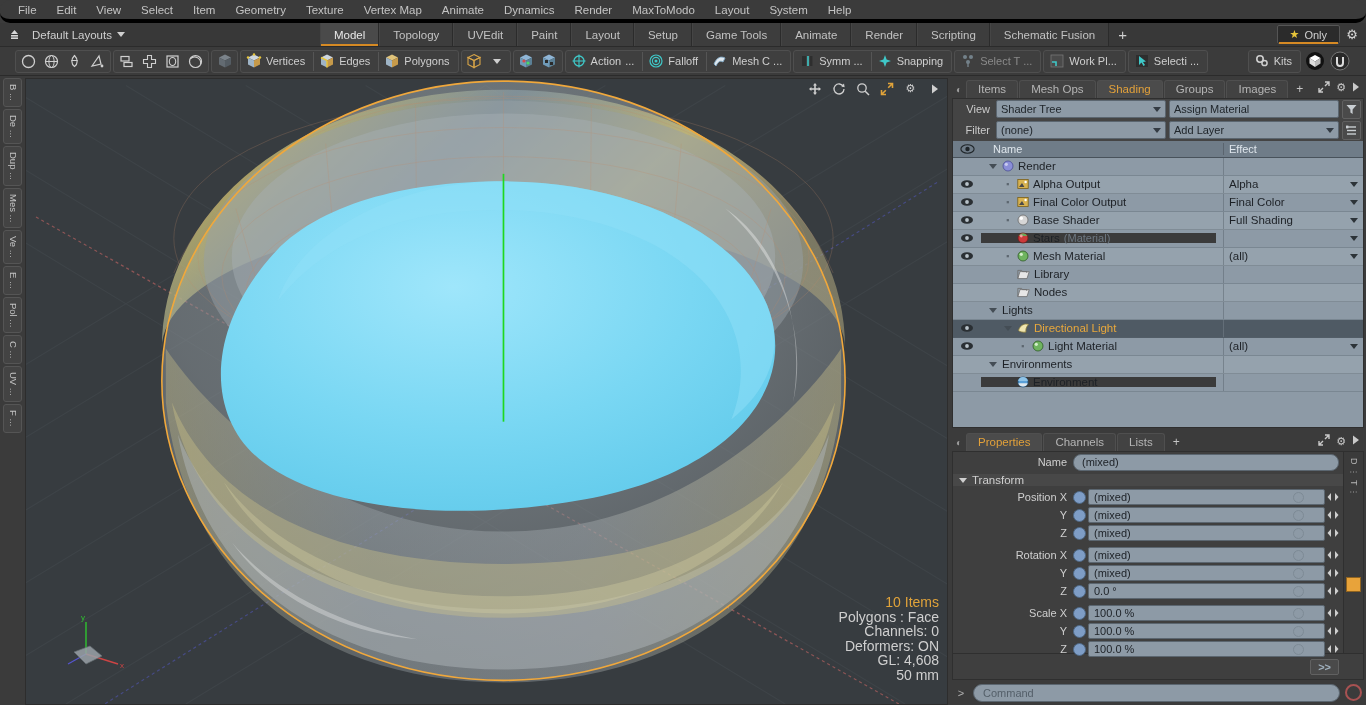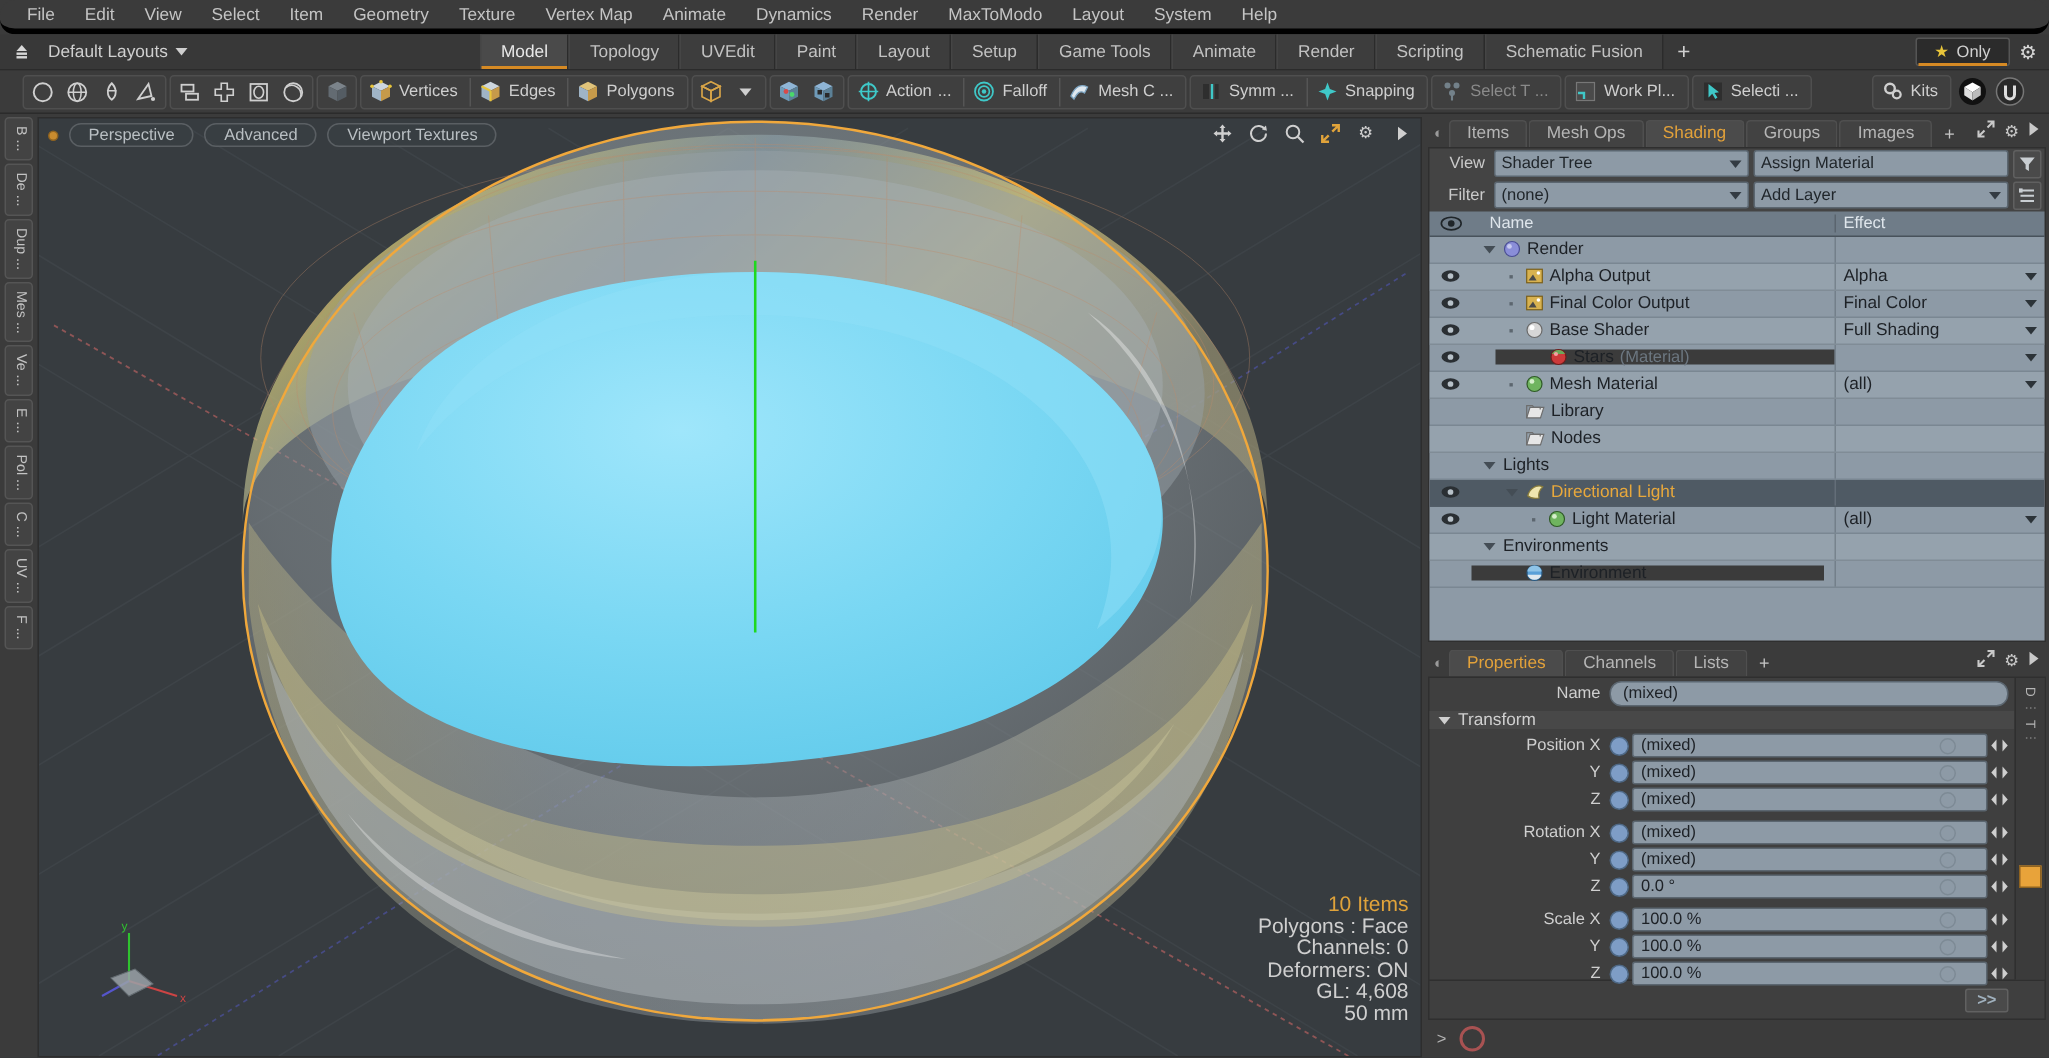--- a/index.html
+++ b/index.html
@@ -591,26 +591,20 @@
 
             <path d="M700 120 C760 170 782 240 768 300 C780 228 756 156 700 120 Z" fill="#fff" opacity="0.35"></path>
             <path d="M206 430 C250 478 320 508 392 520 C318 514 246 482 206 430 Z" fill="#fff" opacity="0.3"></path>
 
             <ellipse cx="478" cy="280" rx="342" ry="278" fill="none" stroke="#f0a83c" stroke-width="1.6"></ellipse>
           </g>
 
           <line x1="478" y1="88" x2="478" y2="318" stroke="#1fd81f" stroke-width="1.7"></line>
         </svg>
 
-        <div class="vphdr">
-          <span class="dot-orange"></span>
-          <span class="vpbtn">Perspective</span>
-          <span class="vpbtn">Advanced</span>
-          <span class="vpbtn">Viewport Textures</span>
-        </div>
 
         <div class="vptools">
           <span class="ic">
             <svg width="14" height="14" viewBox="0 0 14 14">
                 <path d="M7 1 L9 3.4 H7.8 V6.2 H10.6 V5 L13 7 L10.6 9 V7.8 H7.8 V10.6 H9 L7 13 L5 10.6 H6.2 V7.8 H3.4 V9 L1 7 L3.4 5 V6.2 H6.2 V3.4 H5 Z" fill="#cfcfcf"></path>
               </svg>
           </span>
           <span class="ic">
             <svg width="14" height="14" viewBox="0 0 14 14">
                 <path d="M11.4 4.6 A5 5 0 1 0 12 7" fill="none" stroke="#cfcfcf" stroke-width="1.3"></path>
@@ -817,21 +811,21 @@
                 <span class="cd"></span>
               </span>
             </div>
             <div class="trow">
               <span class="t-eye">
                 <svg width="14" height="10" viewBox="0 0 14 10">
                   <ellipse cx="7" cy="5" rx="6" ry="3.8" fill="#2a2f33"></ellipse>
                   <circle cx="7" cy="5" r="1.9" fill="#b8c2c9"></circle>
                 </svg>
               </span>
-              <span class="t-name" style="padding-left: 21px; margin-left: 16px;">
+              <span class="t-name" style="padding-left: 21px;">
                 <span class="tw">
                   <i class="right"></i>
                 </span>
                 <span style="display:flex">
                   <svg width="12" height="12" viewBox="0 0 12 12">
                     <circle cx="6" cy="6" r="5" fill="#cc3a3a" stroke="#6f1d1d" stroke-width="0.8"></circle>
                     <path d="M1.6 4 A5 5 0 0 1 10.4 4 Z" fill="#6aa85a"></path>
                     <circle cx="4.3" cy="4" r="1.4" fill="#f4a0a0"></circle>
                   </svg>
                 </span>
@@ -1156,17 +1150,18 @@
         </div>
         <div class="swatch" style="position:absolute;right:2px;top:125px"></div>
       </div>
 
       <div class="gtbar" style="margin-right:0">
         <span class="gtbtn">&gt;&gt;</span>
       </div>
 
       <div class="cmdbar">
         <span class="cmdarrow">&gt;</span>
+        <span class="cmdfield">Command</span>
         <span class="cmdcircle"></span>
       </div>
     </div>
   </div>
 </div>
 
 </body></html>

